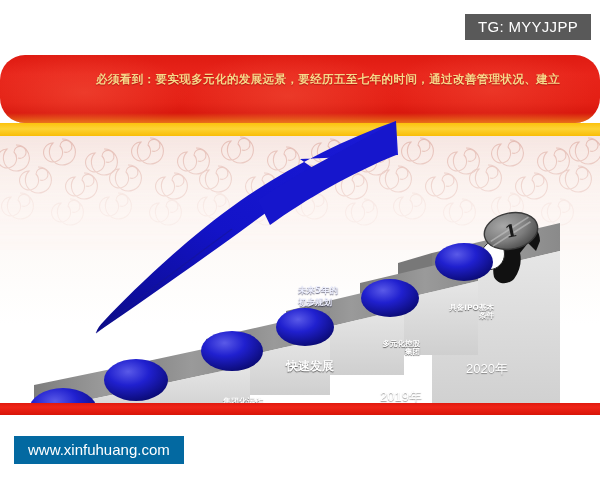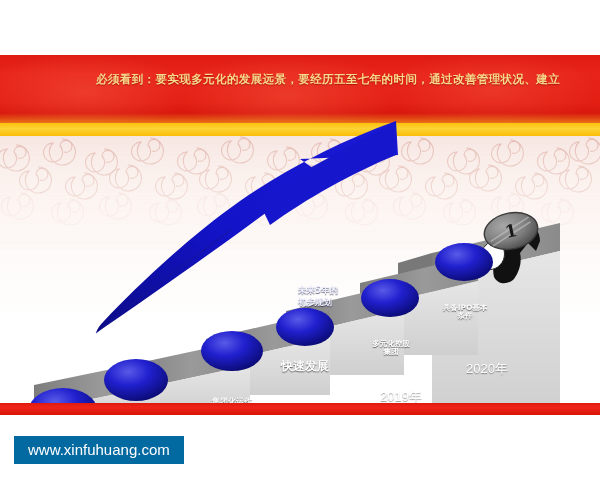--- a/index.html
+++ b/index.html
@@ -27,20 +27,21 @@
 
   
   .banner{
     position:absolute;left:0;top:0;width:600px;height:68px;
     background:
       radial-gradient(ellipse 150px 60px at 14% 55%, rgba(255,120,90,.30), rgba(255,120,90,0) 70%),
       radial-gradient(ellipse 160px 62px at 48% 60%, rgba(255,130,95,.26), rgba(255,130,95,0) 70%),
       radial-gradient(ellipse 150px 60px at 82% 52%, rgba(255,120,90,.24), rgba(255,120,90,0) 70%),
       linear-gradient(180deg,#df1b12 0%, #e8241a 28%, #e31f14 70%, #cf1208 100%);
     overflow:hidden;
+    border-radius:25px;
   }
   .banner::after{
     content:"";position:absolute;left:0;right:0;bottom:0;height:10px;
     background:linear-gradient(180deg,rgba(255,200,60,.0),rgba(255,190,40,.55));
   }
   .banner-text{
     position:absolute;left:96px;top:14px;width:470px;
     color:#f7d98a;
     font-family:"DejaVu Sans","Liberation Sans",sans-serif;
     font-size:11.5px;font-weight:bold;line-height:20px;
@@ -75,21 +76,21 @@
 
   
   .art{position:absolute;left:0;top:0;width:600px;height:360px;}
 
   
   .bubble-label{
     position:absolute;
     color:#ffffff;
     font-family:"DejaVu Sans","Liberation Sans",sans-serif;
     font-weight:bold;
-    text-align:center;
+    text-align:right;
     line-height:1.12;
     text-shadow:0 1px 1px rgba(0,0,0,.55);
     pointer-events:none;
     white-space:pre-line;
   }
   .year-label{
     position:absolute;
     color:#ffffff;
     font-size:13px;
     font-family:"Liberation Sans",sans-serif;
@@ -115,20 +116,21 @@
     background:#0369a1;color:#ffffff;
     font-size:15px;padding:6px 14px 7px 14px;line-height:1;
     white-space:nowrap;z-index:60;
   }
 </style>
 </head>
 <body>
 
 <div id="stage">
 
+  <div class="tg-tag">TG: MYYJJPP</div>
 
   <div class="slide">
 
     <div class="banner">
       <div class="banner-text">
         <div>必须看到：要实现多元化的发展远景，要经历五至七年的时间，通过改善管理状况、建立</div>
       </div>
     </div>
 
     <div class="gold"></div>

